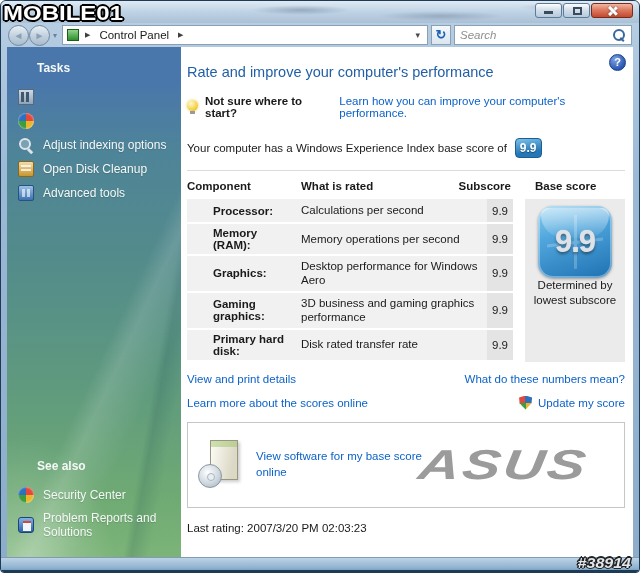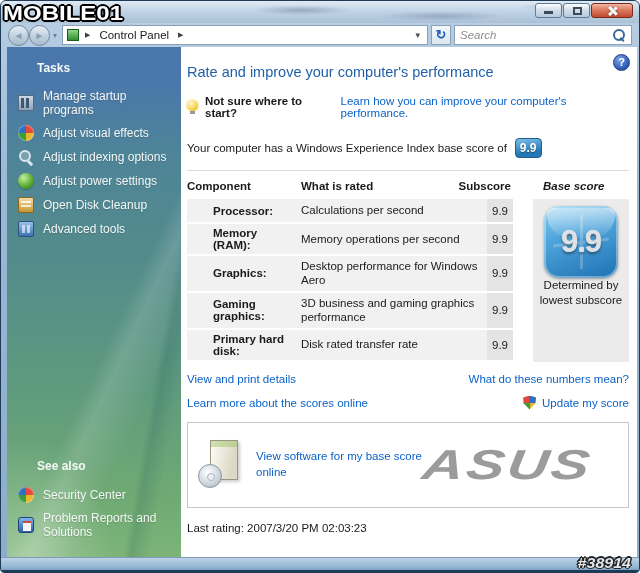--- a/index.html
+++ b/index.html
@@ -106,30 +106,30 @@
   .tip-prompt { font-weight:bold; font-size:11.5px; }
   a.link { color:#0c62c8; text-decoration:none; font-size:11.5px; cursor:pointer; }
 
   .score-line { display:flex; align-items:center; gap:8px; font-size:11.5px; margin-bottom:12px; }
   .mini-badge { display:inline-block; min-width:24px; padding:2px 4px; border-radius:4px; text-align:center;
     background:linear-gradient(170deg,#7cc1e8,#2577b5 70%); border:1px solid #1c5d92;
     color:#fff; font-weight:bold; font-size:12px; text-shadow:0 1px 1px rgba(0,0,0,.35); }
 
   .sep { border:none; border-top:1px solid #dcdcdc; margin:0 0 6px 0; }
 
-  .table-wrap { display:flex; gap:20px; }
+  .table-wrap { display:flex; gap:12px; }
   .tbl-left { width:326px; flex:0 0 326px; }
   .tbl-headrow { display:grid; grid-template-columns:114px 1fr 60px; font-weight:bold; font-size:11.5px; padding:3px 0 7px 0; }
   .tbl-headrow .h-sub { text-align:right; padding-right:2px; }
   .tbl-row { display:grid; grid-template-columns:114px 1fr 26px; background:#f1f1f1; margin-bottom:2px; min-height:23px; align-items:center; font-size:11.5px; }
   .cell-comp { font-weight:bold; padding:3px 4px 3px 6px;margin-left:20px; }
   .cell-rated { padding:3px 6px 3px 0; line-height:1.25; }
   .cell-sub { background:#e4e4e4; align-self:stretch; display:flex; align-items:center; justify-content:center; font-size:11.5px; }
   .tbl-right { flex:1; display:flex; flex-direction:column; }
-  .tbl-right .h-base { font-weight:bold; font-size:11.5px; padding:3px 0 7px 10px;font-style:italic; }
+  .tbl-right .h-base { font-weight:bold; font-size:11.5px; padding:3px 0 7px 10px; }
   .base-panel { flex:1; background:#ebebeb; display:flex; flex-direction:column; align-items:center; padding-top:7px; }
   .big-badge { width:74px; height:72px; border-radius:15px; position:relative; overflow:hidden;
     background:linear-gradient(160deg,#8ed0f0 0%,#51a7dd 35%,#1d71b2 100%);
     box-shadow:inset 0 0 0 2px rgba(255,255,255,.35), 0 1px 3px rgba(0,0,0,.35);
     display:flex; align-items:center; justify-content:center; }
   .big-badge::before { content:""; position:absolute; left:3px; right:3px; top:2px; height:30px; border-radius:12px 12px 40px 40px;
     background:linear-gradient(rgba(255,255,255,.55),rgba(255,255,255,.05)); }
   .badge-flag { position:absolute; inset:9px; opacity:.22; transform:skewY(-7deg);
     background:linear-gradient(#fff,#fff) center/100% 3px no-repeat, linear-gradient(#fff,#fff) center/3px 100% no-repeat; }
   .badge-score { position:relative; font-size:31px; font-weight:bold; letter-spacing:-1px; color:#dde2e8;
@@ -207,33 +207,27 @@
     </div>
   </div>
 
   <div class="bodyarea">
 
     <div class="sidebar">
       <div class="side-header">Tasks</div>
 
       <div class="side-item">
         <span class="icon16 ic-startup"></span>
-        <span class="lbl">Manage startup programs</span>
       </div>
       <div class="side-item">
         <span class="icon16 ic-visual"></span>
-        <span class="lbl">Adjust visual effects</span>
       </div>
       <div class="side-item">
         <span class="icon16 ic-indexing"></span>
         <span class="lbl">Adjust indexing options</span>
-      </div>
-      <div class="side-item">
-        <span class="icon16 ic-power"></span>
-        <span class="lbl">Adjust power settings</span>
       </div>
       <div class="side-item">
         <span class="icon16 ic-cleanup"></span>
         <span class="lbl">Open Disk Cleanup</span>
       </div>
       <div class="side-item">
         <span class="icon16 ic-advanced"></span>
         <span class="lbl">Advanced tools</span>
       </div>
 

